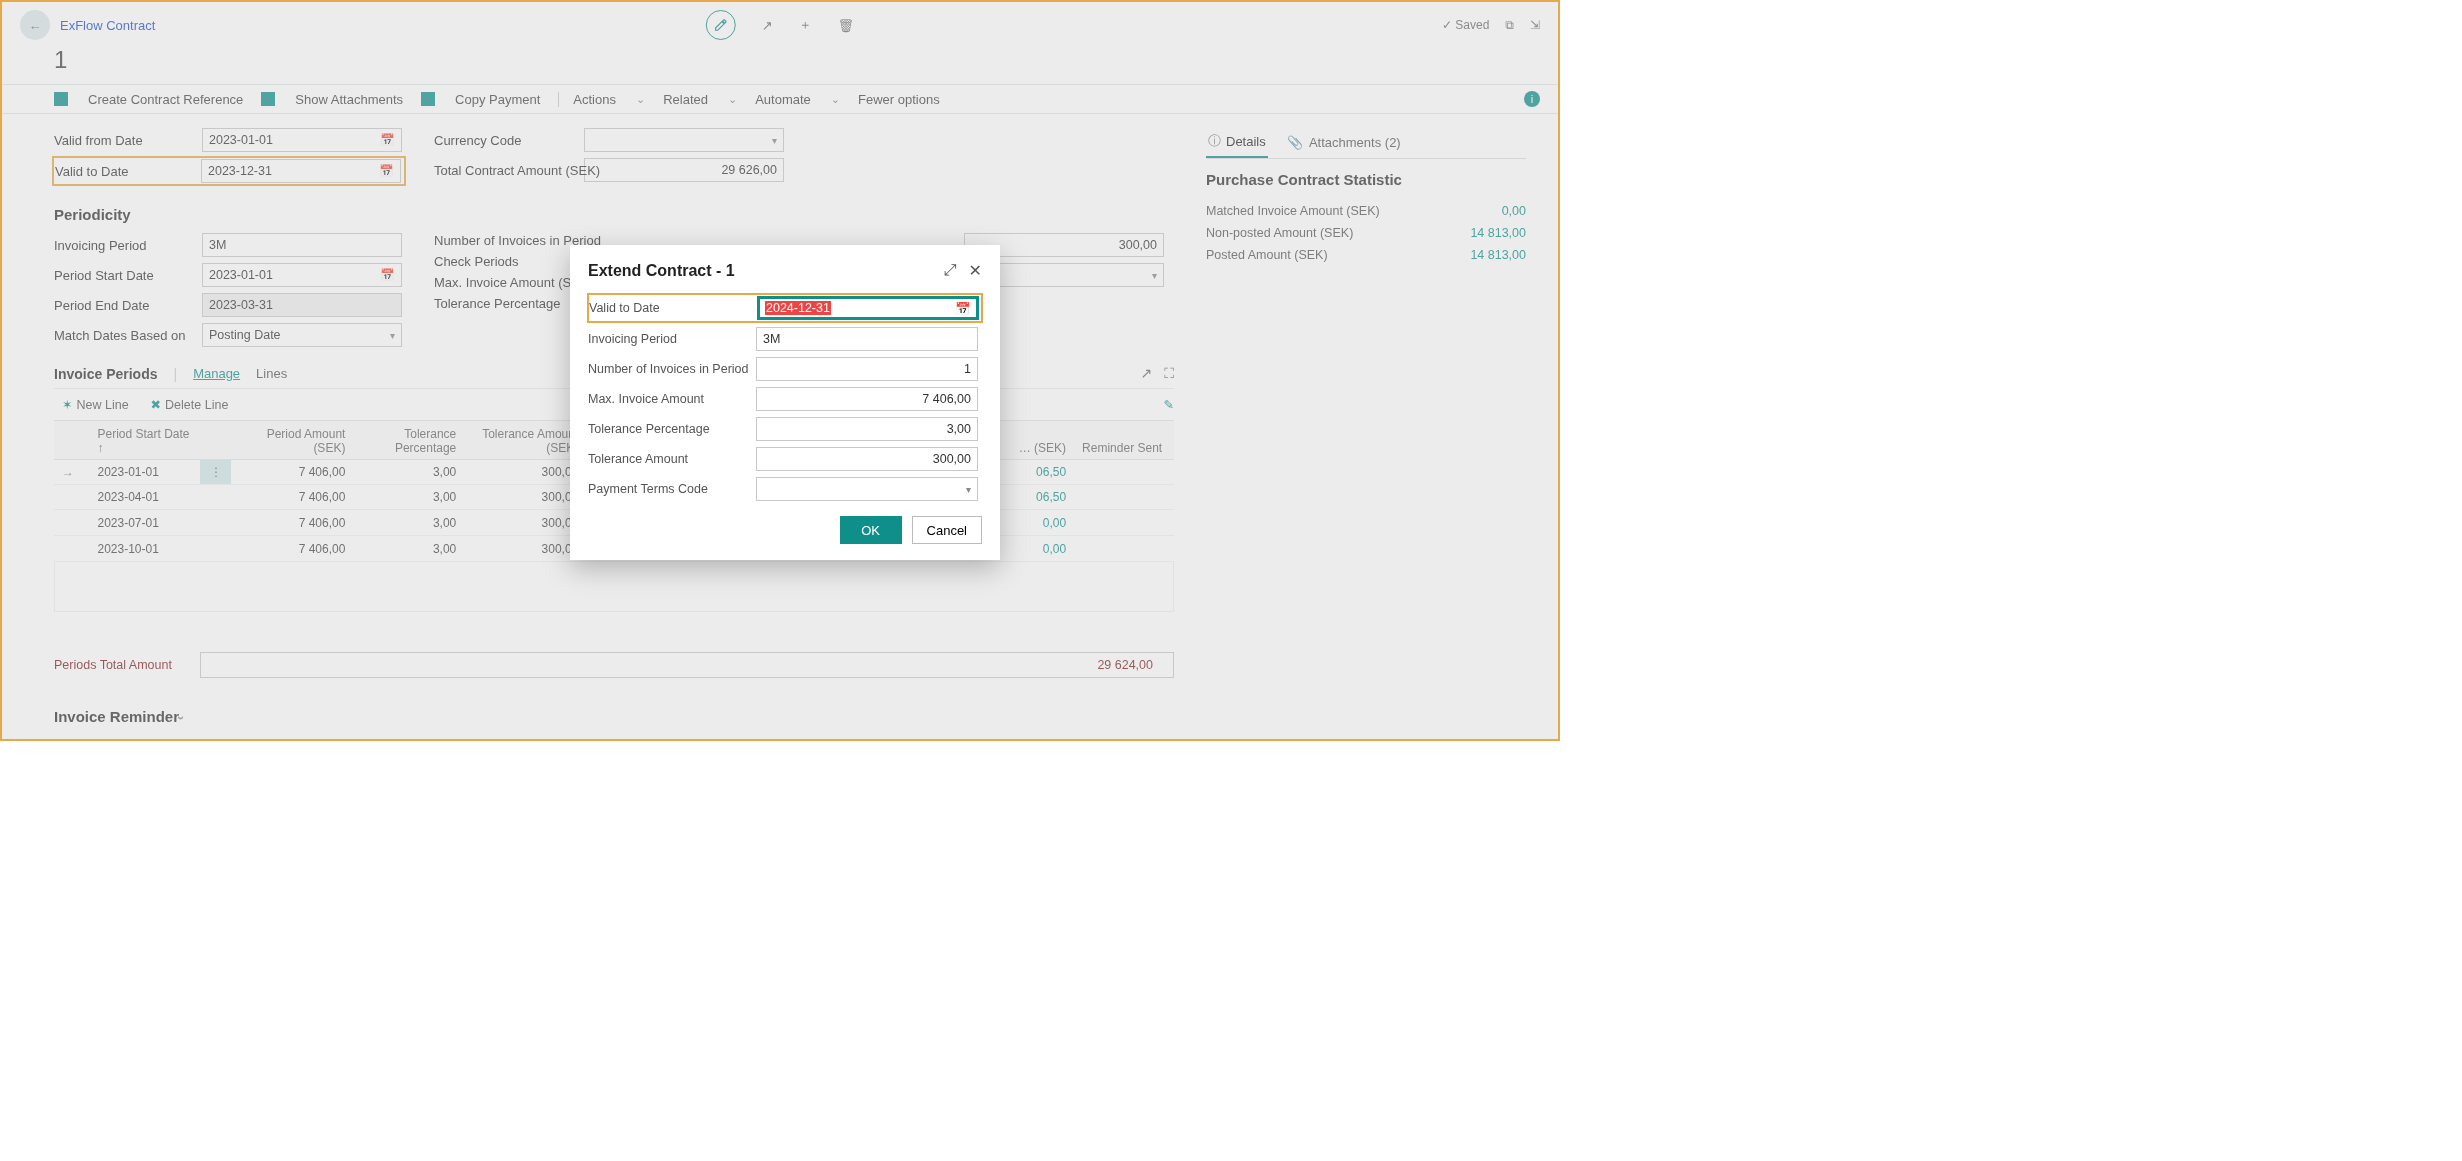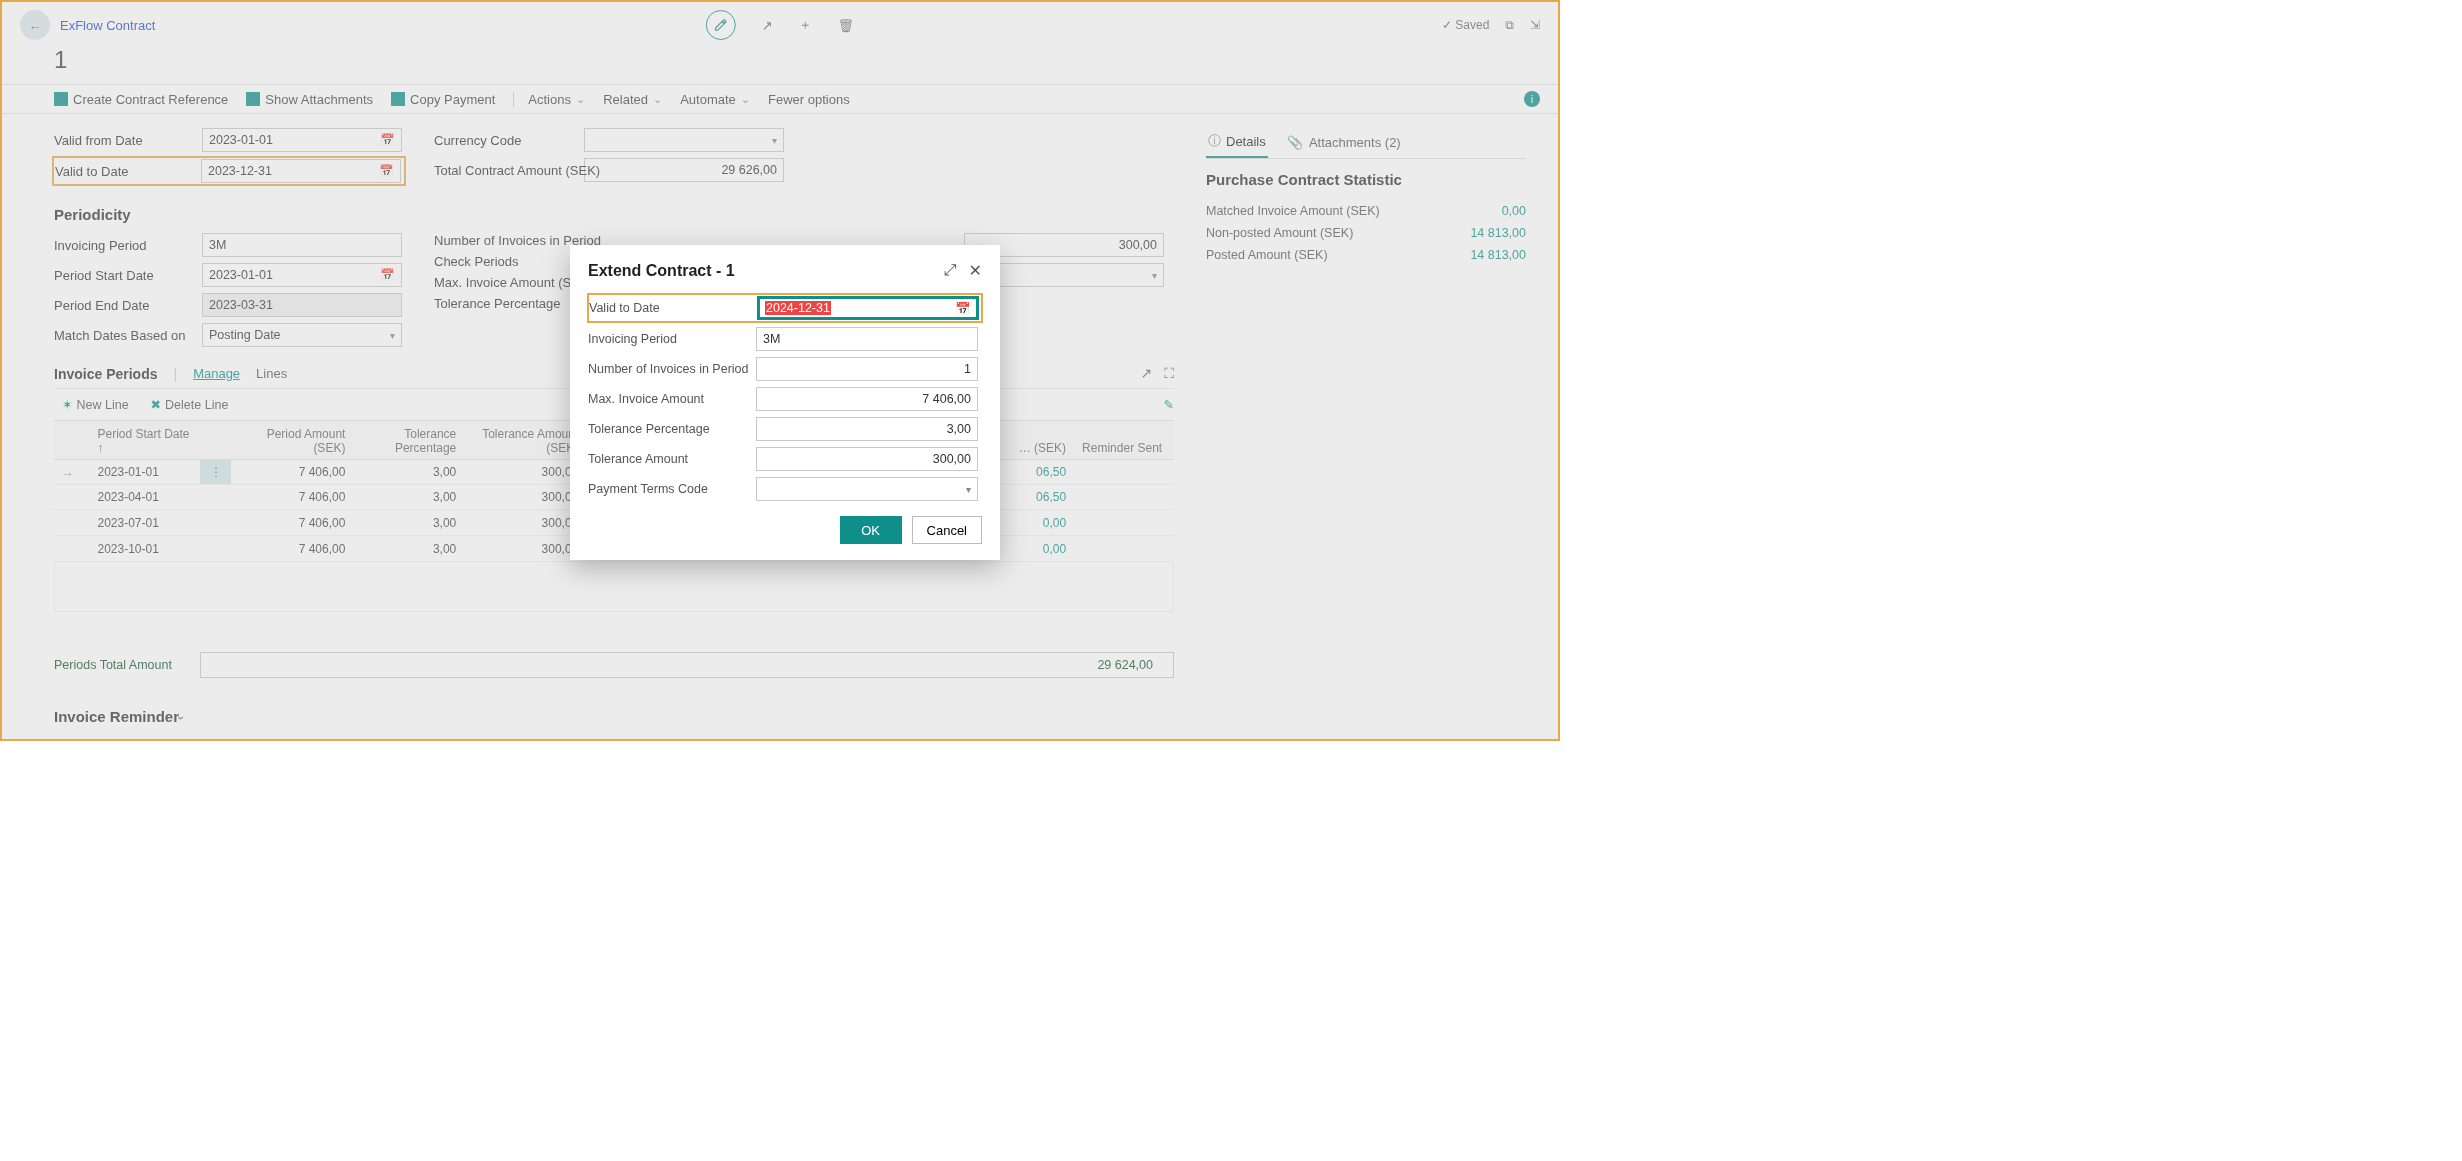--- a/index.html
+++ b/index.html
@@ -52,21 +52,21 @@
     font-size: 24px; color: #444; padding: 2px 0 10px 52px; font-weight: 300;
   }
   
   .command-bar {
     display: flex; align-items: center; gap: 18px;
     padding: 6px 18px 6px 52px;
     border-top: 1px solid #e3e3e3;
     border-bottom: 1px solid #e3e3e3;
     font-size: 13px; color: #444;
   }
-  .cmd { display: flex; align-items: center; gap: 5px; cursor: pointer; }
+  .cmd { display: flex; align-items: center; gap: 20px; cursor: pointer; }
   .cmd .ico { width: 14px; height: 14px; background: #0e8f8a; }
   .cmd.sep { border-left: 1px solid #ccc; padding-left: 14px; }
   .chev::after { content: " ⌄"; color: #888; font-size: 11px; }
   .info-dot {
     margin-left: auto; width: 16px; height: 16px; border-radius: 50%;
     background: #0e8f8a; color: #fff; font-size: 11px; display: flex;
     align-items:center; justify-content:center; cursor: pointer;
   }
 
   
@@ -117,21 +117,21 @@
   table.grid td {
     padding: 5px 8px; border-bottom: 1px solid #f0f0f0; text-align: right;
   }
   table.grid td.left { text-align: left; }
   table.grid td.link { color: #0e8f8a; }
   .row-sel td:first-child::before { content: "→"; color: #888; margin-right: 4px;}
   .cell-handle { background: #cfe7e6; width: 22px; text-align: center !important; color: #6b6b6b;}
   .chk { display:inline-block; width:12px; height:12px; border:1px solid #aaa; background:#fff; }
 
   .periods-total {
-    display: flex; align-items: center; margin-top: 40px; font-size: 12.5px; color: #14532d;
+    display: flex; align-items: center; margin-top: 40px; font-size: 12.5px; color: #7f1d1d;
   }
   .periods-total .big-field {
     margin-left: 28px; flex: 1; height: 26px; border: 1px solid #c8c8c8;
     display: flex; align-items: center; justify-content: flex-end; padding: 0 20px;
   }
 
   
   .tabs { display: flex; gap: 18px; border-bottom: 1px solid #ddd; font-size: 13px; margin-bottom: 12px;}
   .tab { padding: 4px 2px 6px 2px; color: #555; cursor: pointer; display:flex; align-items:center; gap:5px;}
   .tab.active { border-bottom: 2px solid #0e8f8a; color: #222; }

